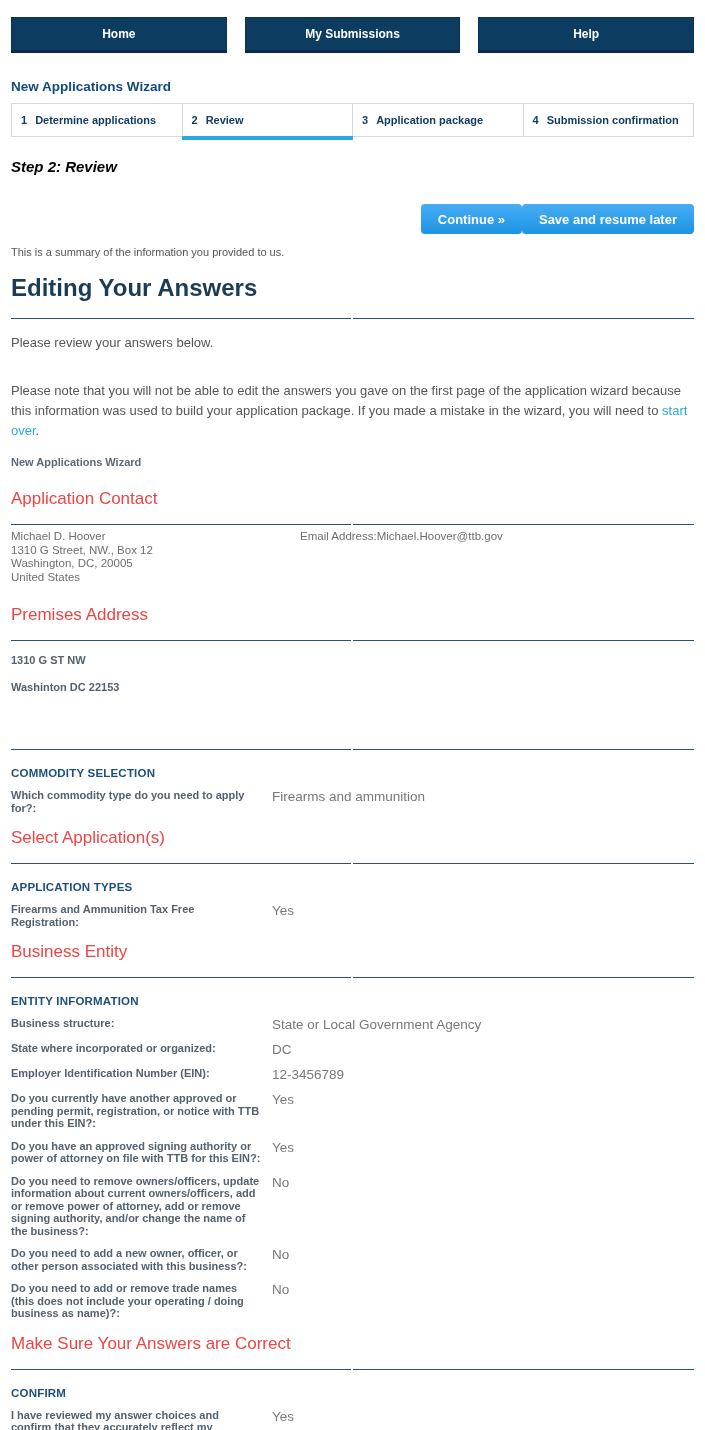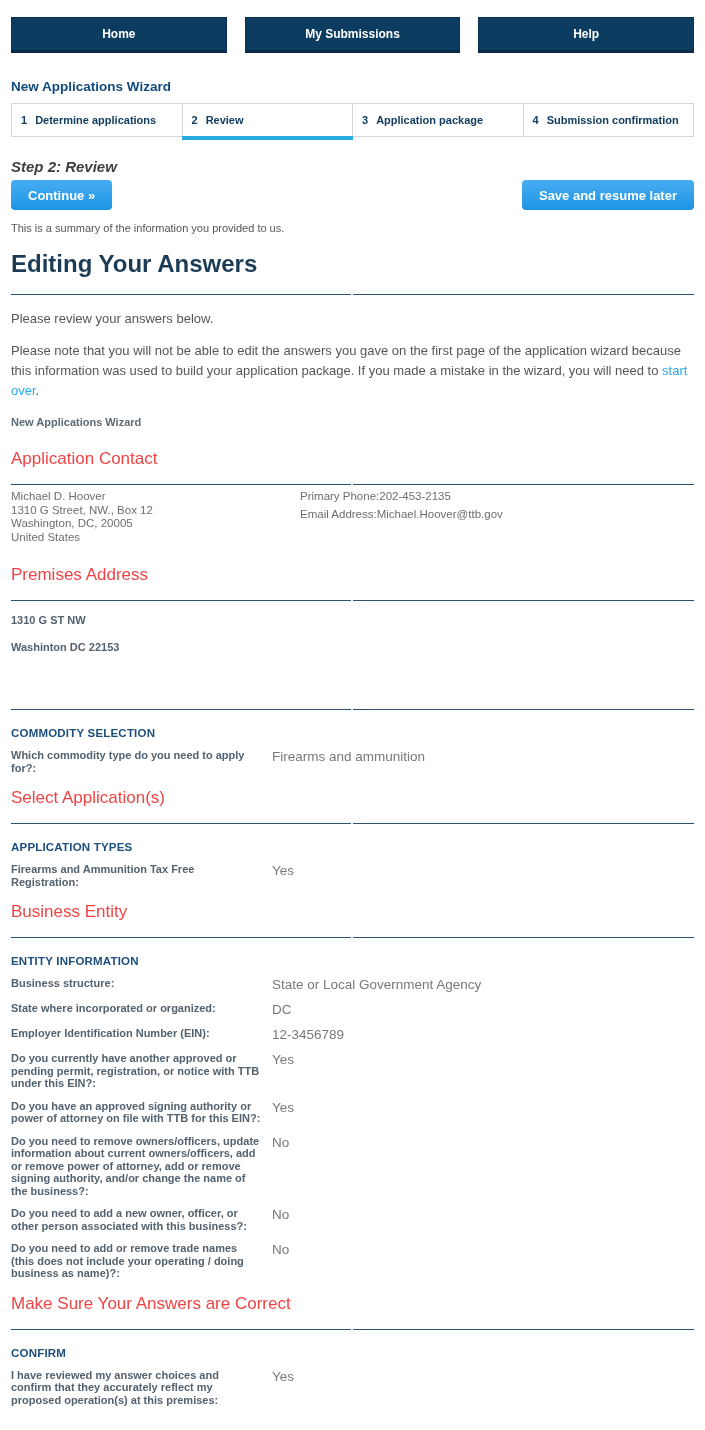--- a/index.html
+++ b/index.html
@@ -27,24 +27,24 @@
     flex:1; display:flex; align-items:center; padding:2px 8px 2px 9px;
     border-right:1px solid #d8d8d8; position:relative; cursor:pointer; background:#ffffff;
   }
   .tab:last-child { border-right:none; }
   .tab .num { font-size:11px; font-weight:bold; color:#133d60; margin-right:8px; align-self:center; }
   .tab .lbl { font-size:11px; font-weight:bold; color:#133d60; line-height:12.5px; }
   .tab.active::after {
     content:""; position:absolute; left:-1px; right:-1px; bottom:-4px; height:4px; background:#29abe2;
   }
 
-  .step-heading { margin:21px 11px 0; font-size:15px; font-weight:bold; font-style:italic; color:#404040; }
-
-  
-  .actions { display:flex; justify-content:space-between; margin:5px 11px 0; }
+  .step-heading { margin:21px 11px 0; font-size:15px; font-weight:bold; font-style:italic; color:#000000; }
+
+  
+  .actions { display:flex; justify-content:flex-end; margin:29px 11px 0; }
   .btn {
     border:none; border-radius:4px; height:30px; padding:0 17px; cursor:pointer;
     background:linear-gradient(180deg,#47adf3 0%,#1d94e5 100%);
     color:#ffffff; font-size:13px; font-weight:bold;
     font-family:"Liberation Sans","DejaVu Sans",sans-serif;
   }
 
   .summary-note { margin:12px 11px 0; font-size:11px; color:#55565a; }
 
   .page-title { margin:16px 11px 0; font-size:24px; font-weight:bold; color:#1c3c55; }
@@ -115,35 +115,34 @@
   <button class="btn">Continue »</button>
   <button class="btn">Save and resume later</button>
 </div>
 
 <div class="summary-note">This is a summary of the information you provided to us.</div>
 
 <div class="page-title">Editing Your Answers</div>
 <div class="rule"></div>
 
 <p class="body-text">Please review your answers below.</p>
-<p class="body-text" style="margin-top:12px;"><span>Please note that you will not be able to edit the answers you gave on the first page of the application wizard because this information was used to build your application package. If you made a mistake in the wizard, you will need to </span><a>start over</a><span>.</span></p>
+<p class="body-text" style="margin-top:28px;"><span>Please note that you will not be able to edit the answers you gave on the first page of the application wizard because this information was used to build your application package. If you made a mistake in the wizard, you will need to </span><a>start over</a><span>.</span></p>
 
 <div class="small-subtitle">New Applications Wizard</div>
 
 <div class="section-heading">Application Contact</div>
 <div class="rule" style="margin-top:15px;"></div>
 <div class="contact">
   <div class="left">
     <div>Michael D. Hoover</div>
     <div>1310 G Street, NW., Box 12</div>
     <div>Washington, DC, 20005</div>
     <div>United States</div>
   </div>
   <div class="right">
-    <div>Primary Phone:202-453-2135</div>
     <div>Email Address:Michael.Hoover@ttb.gov</div>
   </div>
 </div>
 
 <div class="section-heading">Premises Address</div>
 <div class="rule" style="margin-top:15px;"></div>
 <div class="prem-line">1310 G ST NW</div>
 <div class="prem-line">Washinton DC 22153</div>
 <div class="prem-spacer"></div>
 <div class="rule"></div>

